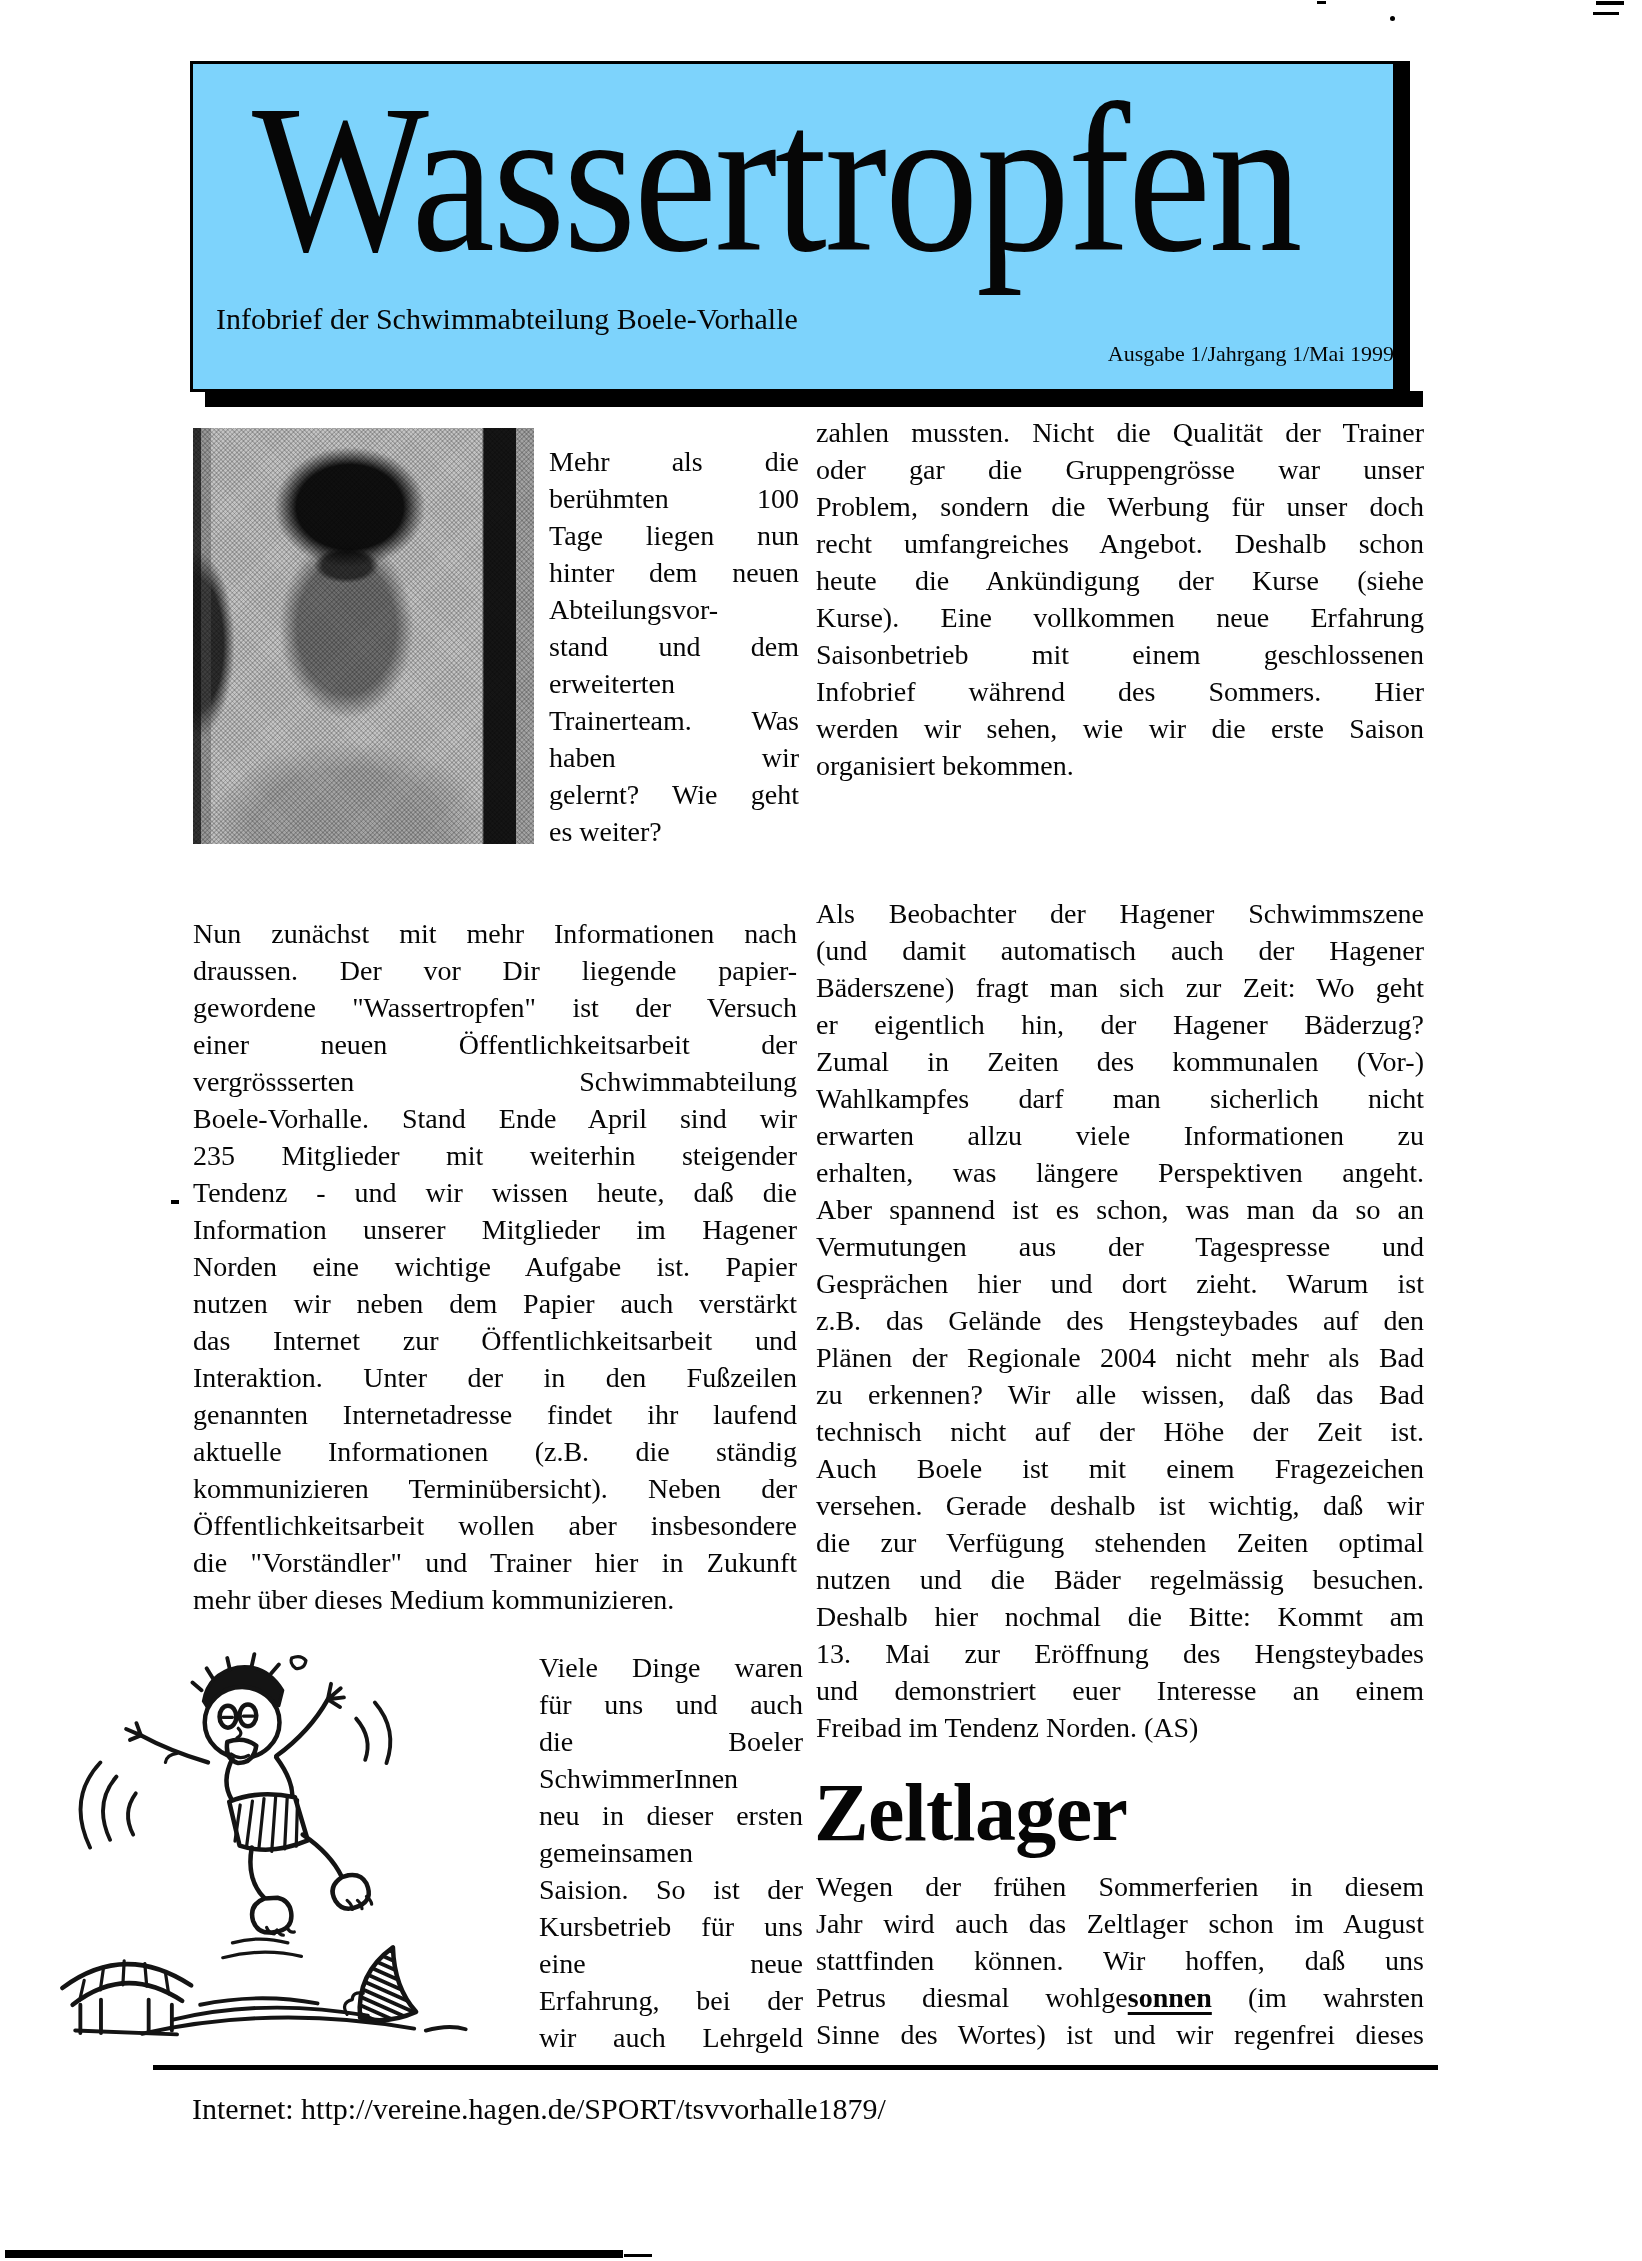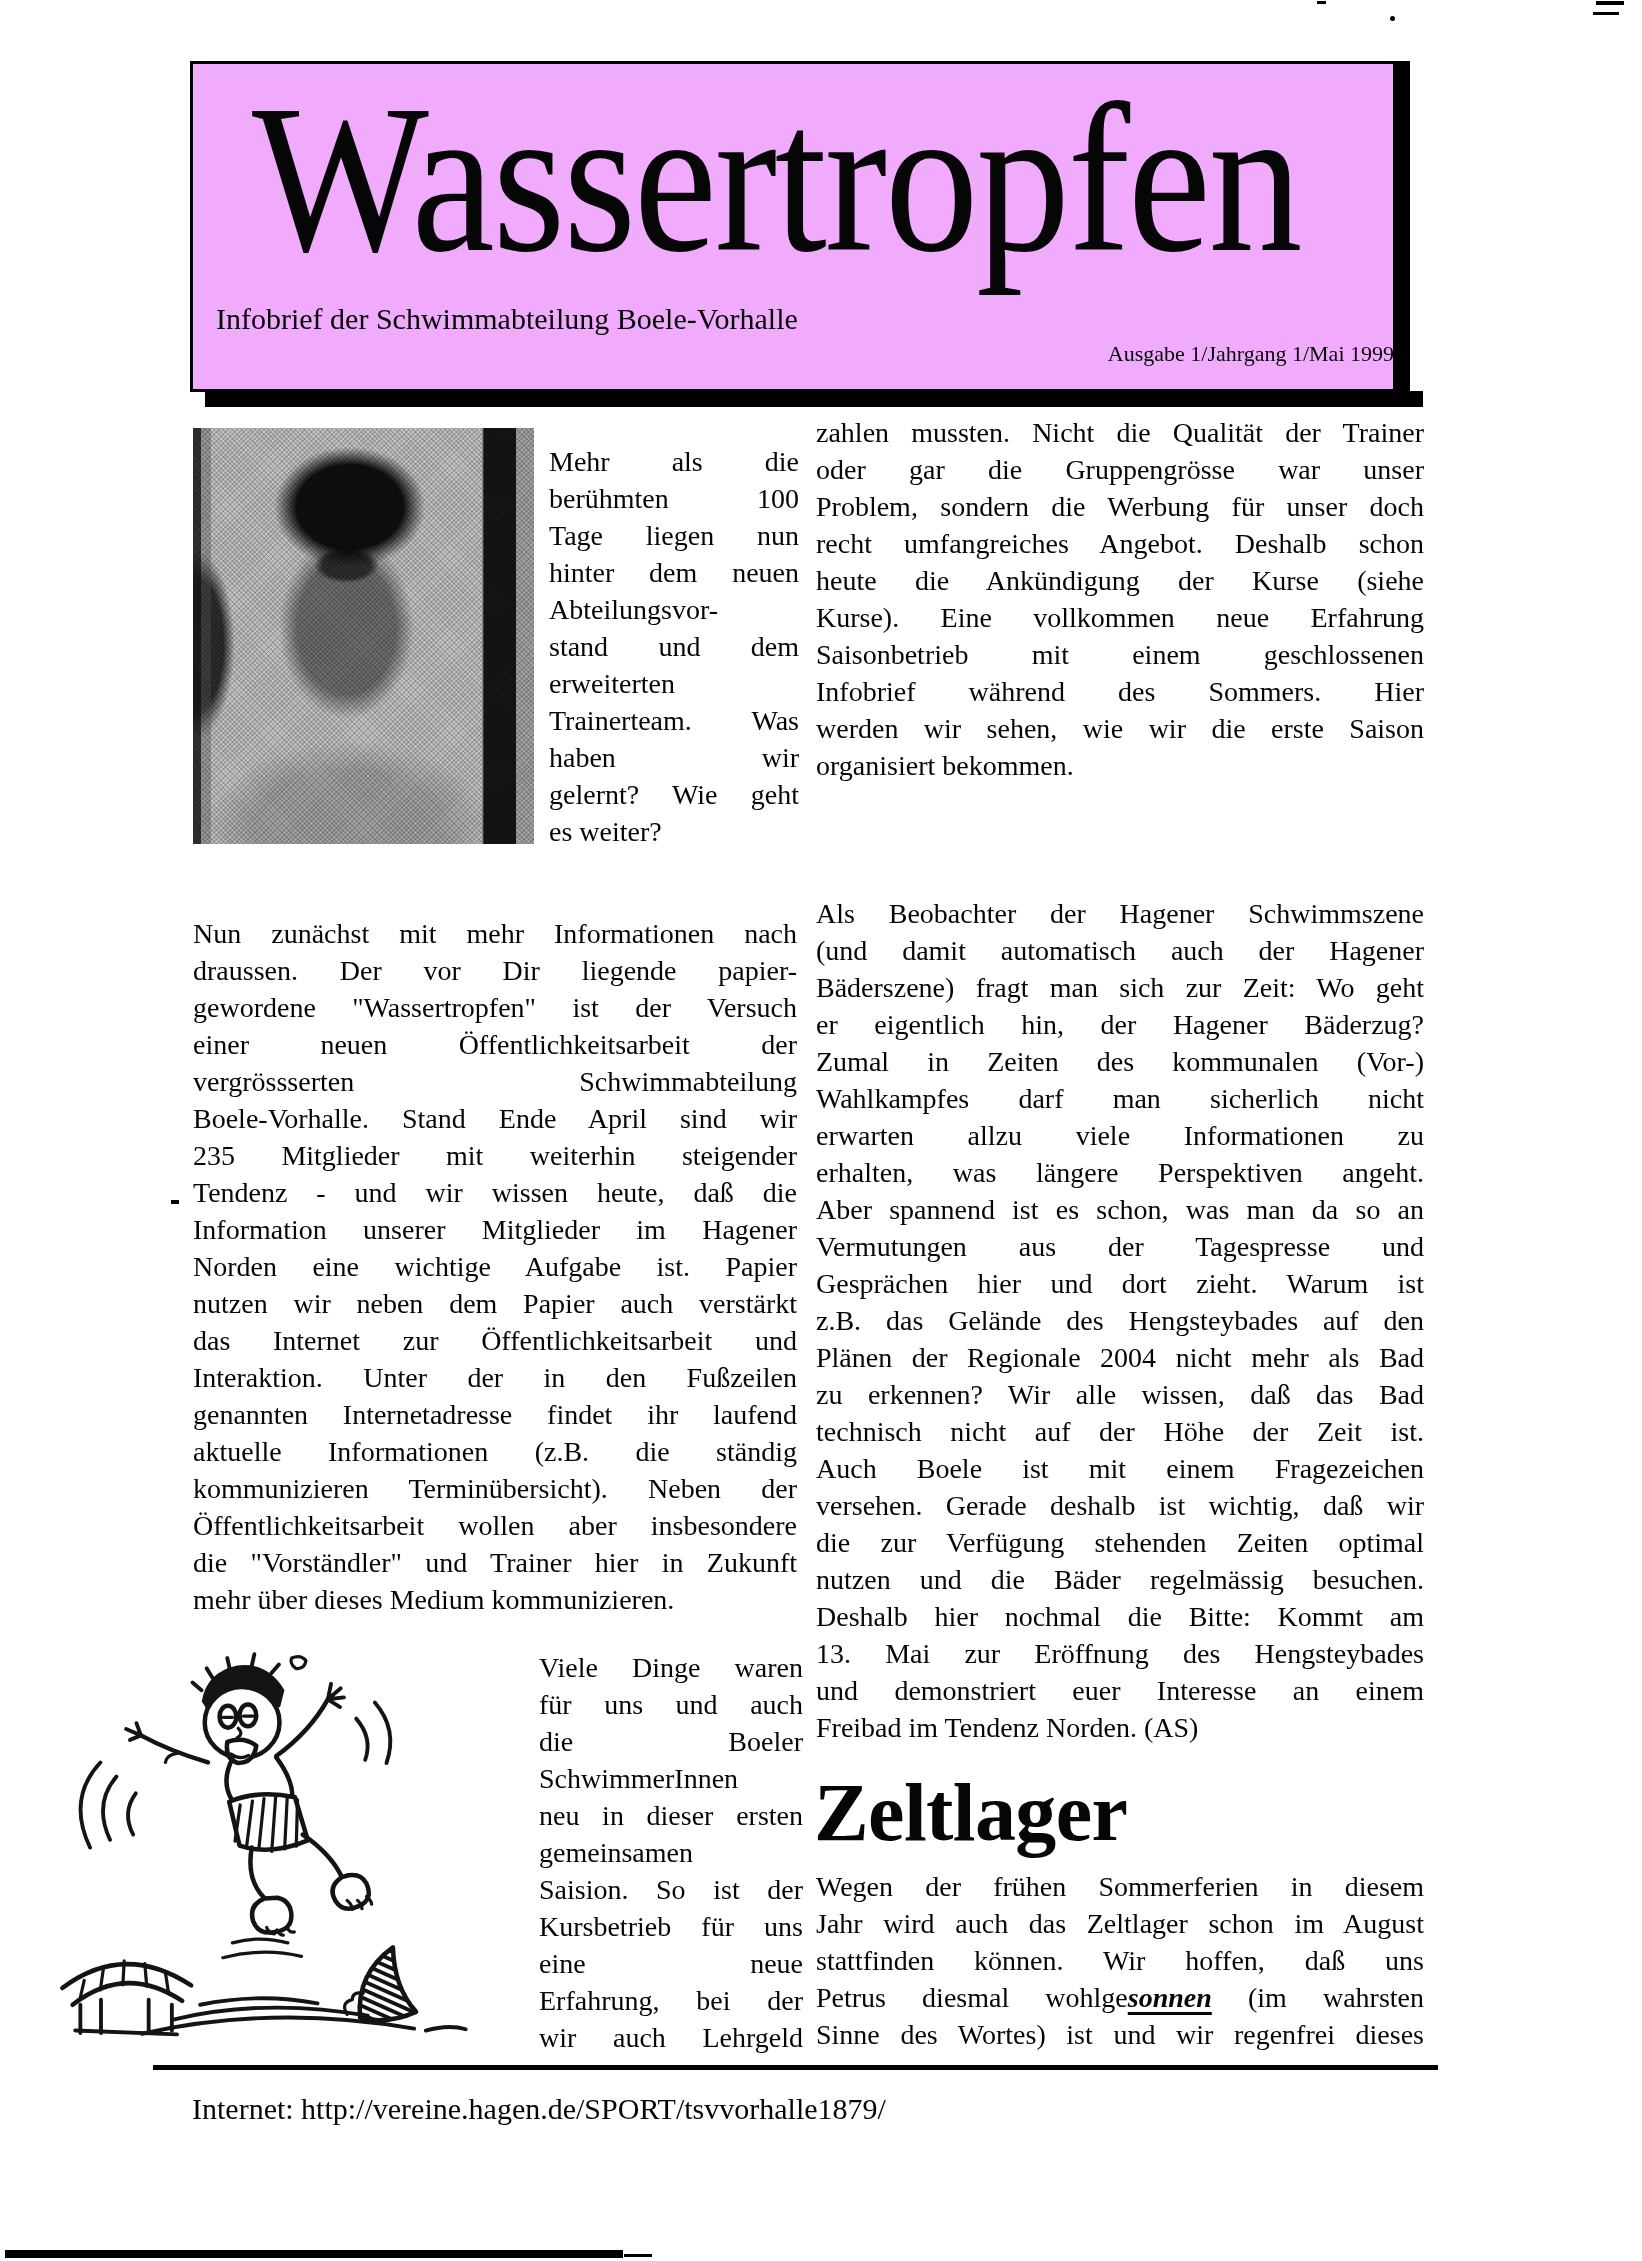--- a/index.html
+++ b/index.html
@@ -3,34 +3,34 @@
 <meta charset="utf-8">
 <style>
   html,body{margin:0;padding:0;background:#e8e8e8;}
   .page{
     position:relative;width:1643px;height:2261px;background:#ffffff;
     font-family:"Liberation Serif","DejaVu Serif",serif;color:#060606;overflow:hidden;
   }
   
   .header-box{
     position:absolute;left:190px;top:61px;width:1200px;height:325px;
-    border:3.2px solid #000;border-right:17px solid #000;background:#f0abfc;
+    border:3.2px solid #000;border-right:17px solid #000;background:#7dd3fc;
   }
   .header-shadow{position:absolute;left:205px;top:391px;width:1218px;height:16px;background:#000;}
   .masthead{
     position:absolute;left:59px;top:7.7px;font-size:213px;line-height:1;
     letter-spacing:-2.6px;transform:scaleX(.88);transform-origin:left top;white-space:nowrap;
   }
   .subtitle{position:absolute;left:23px;top:237px;font-size:30px;line-height:1.2;white-space:nowrap;}
   .issue-line{position:absolute;left:618px;top:277px;width:583px;font-size:22px;text-align:right;white-space:nowrap;}
   
   .para{position:absolute;font-size:28px;line-height:37px;}
   .para .tline{text-align:justify;text-align-last:justify;min-height:37px;}
   .para.endleft .tline:last-child{text-align-last:left;}
-  .emph{font-weight:bold;text-decoration:underline;text-decoration-thickness:2.6px;text-underline-offset:4.5px;font-style:italic;}
+  .emph{font-weight:bold;text-decoration:underline;text-decoration-thickness:2.6px;text-underline-offset:4.5px;}
   .caption-photo{left:549px;top:443px;width:250px;}
   .para1-col1{left:193px;top:895px;width:604px;margin-top:20px;}
   .caption-cartoon{left:539px;top:1649px;width:264px;}
   .col2-p1{left:816px;top:414px;width:608px;}
   .col2-p2{left:816px;top:895px;width:608px;font-family:Liberation Serif, serif;}
   .col2-p3{left:816px;top:1868px;width:608px;}
   .zelt-head{position:absolute;left:814px;top:1766px;font-size:82px;font-weight:bold;line-height:1.15;letter-spacing:-0.6px;}
   
   .photo{
     position:absolute;left:193px;top:428px;width:341px;height:416px;

